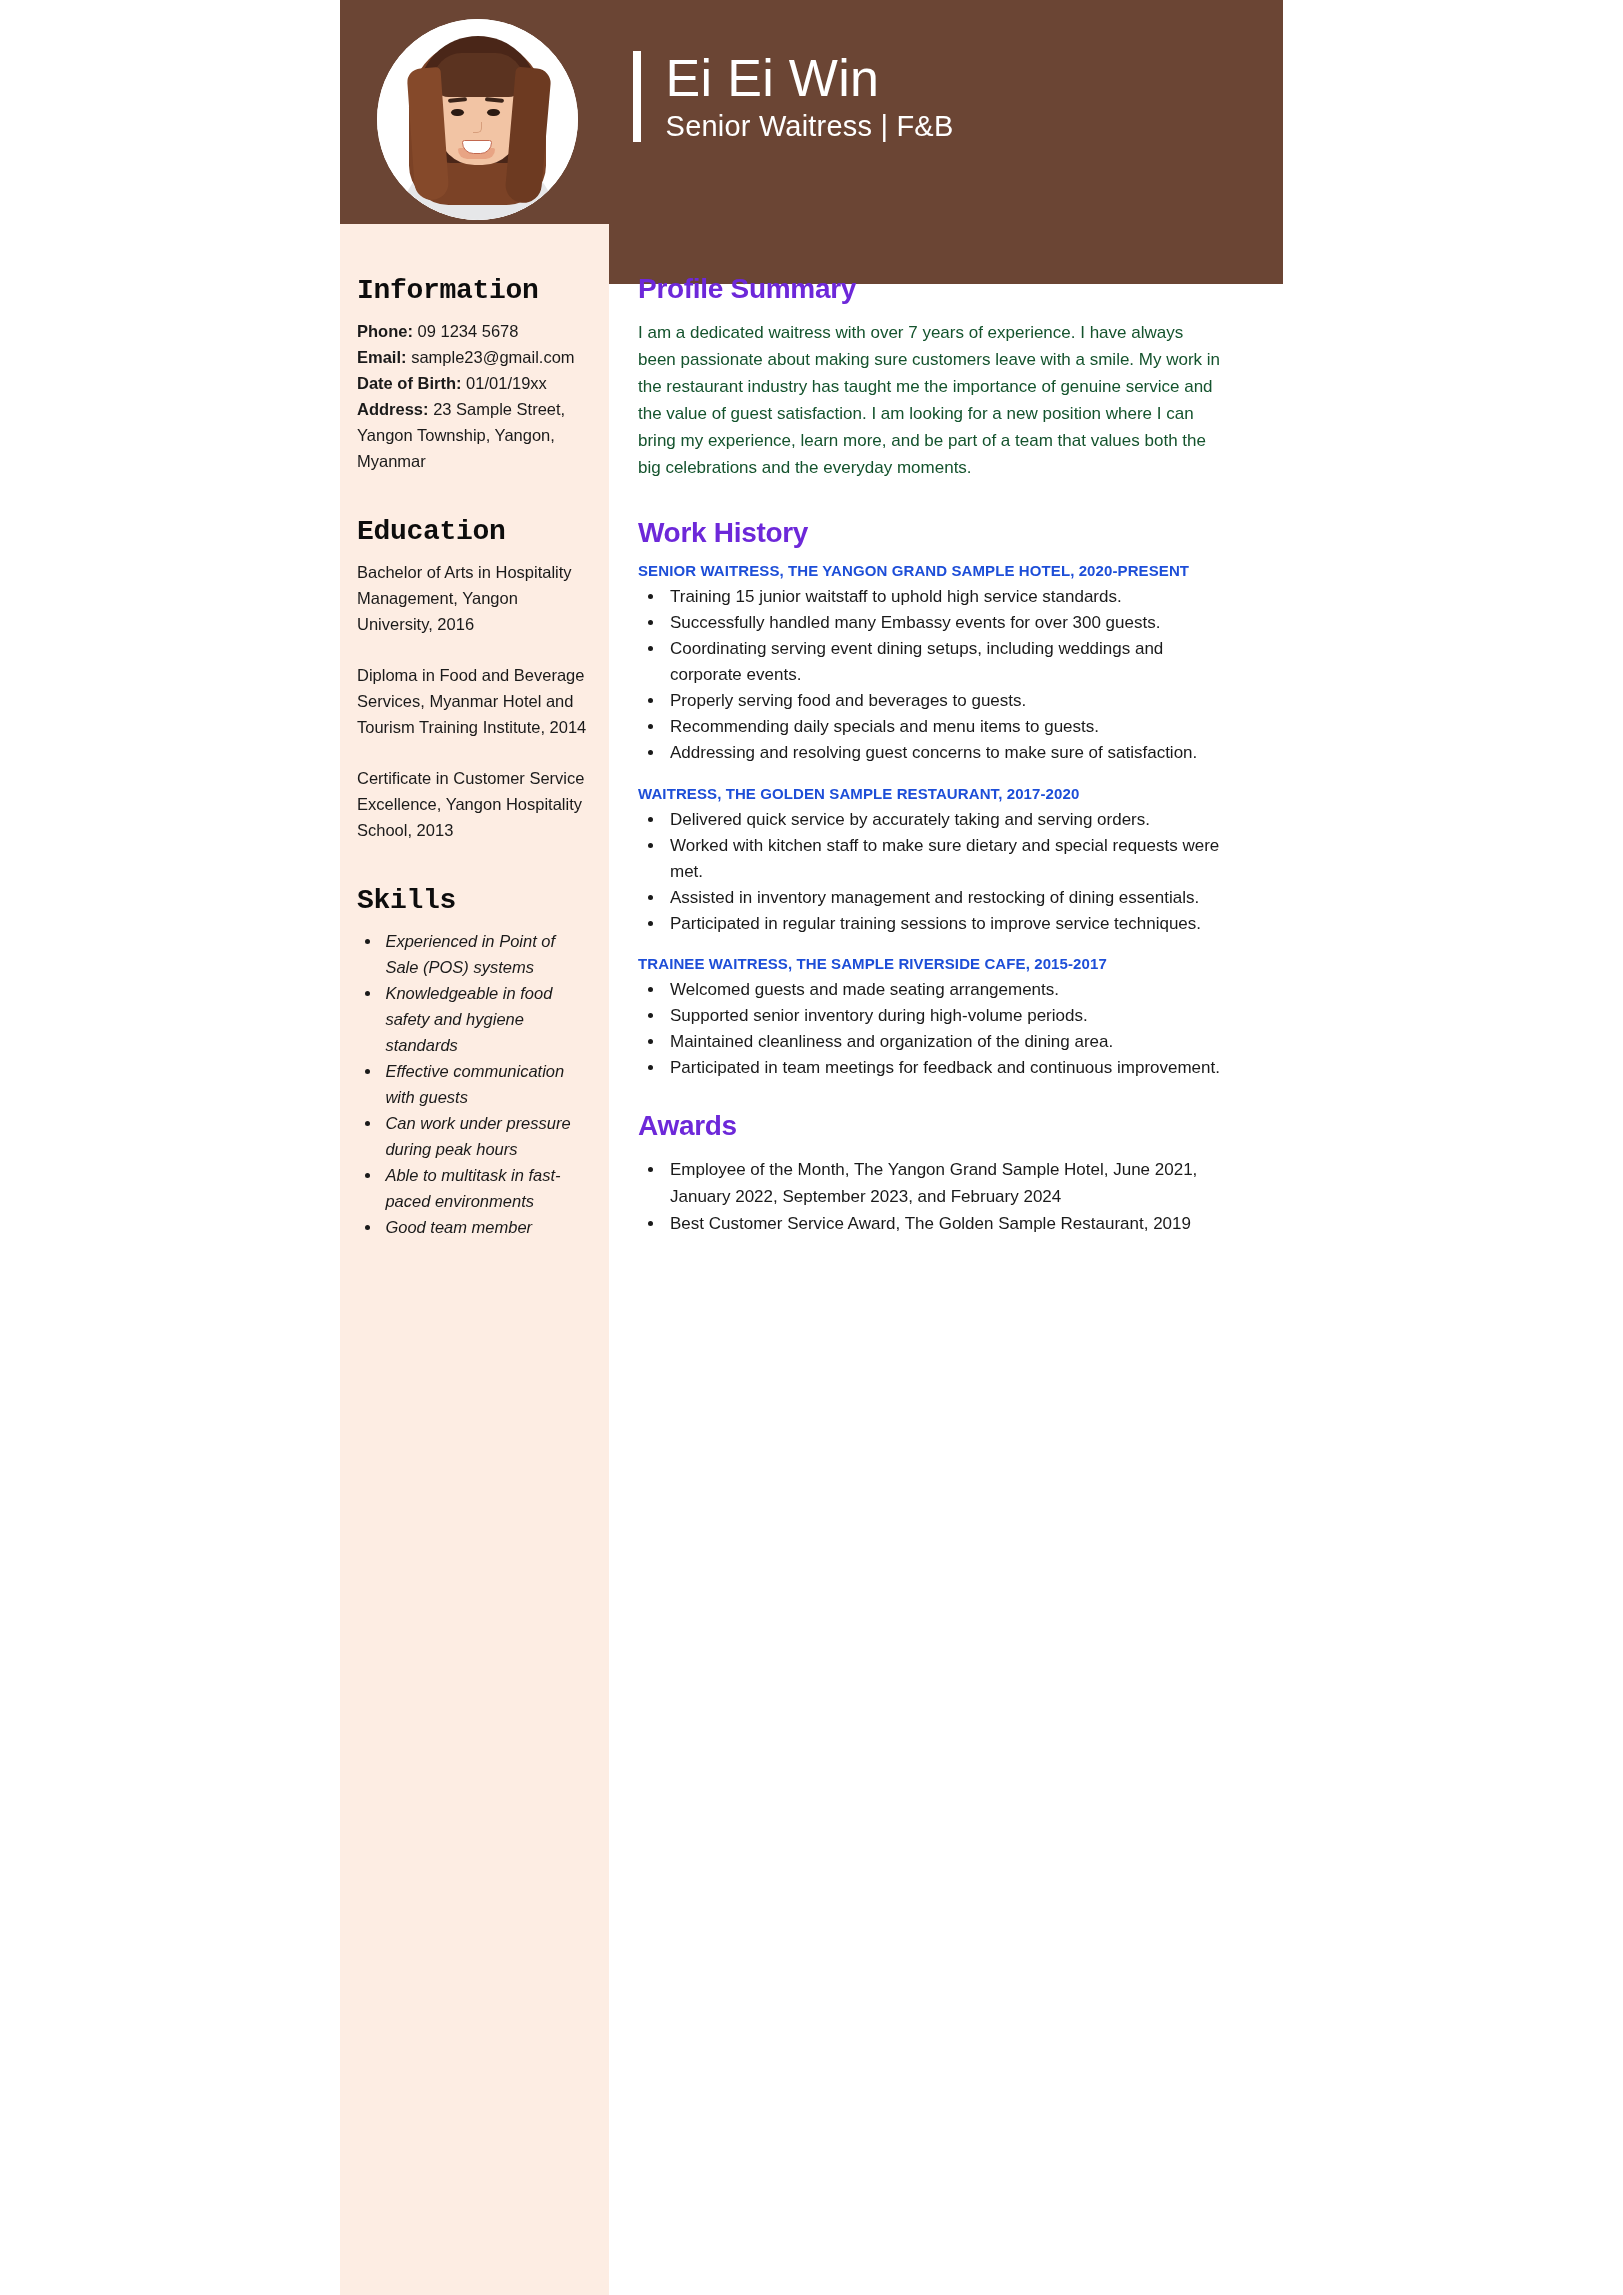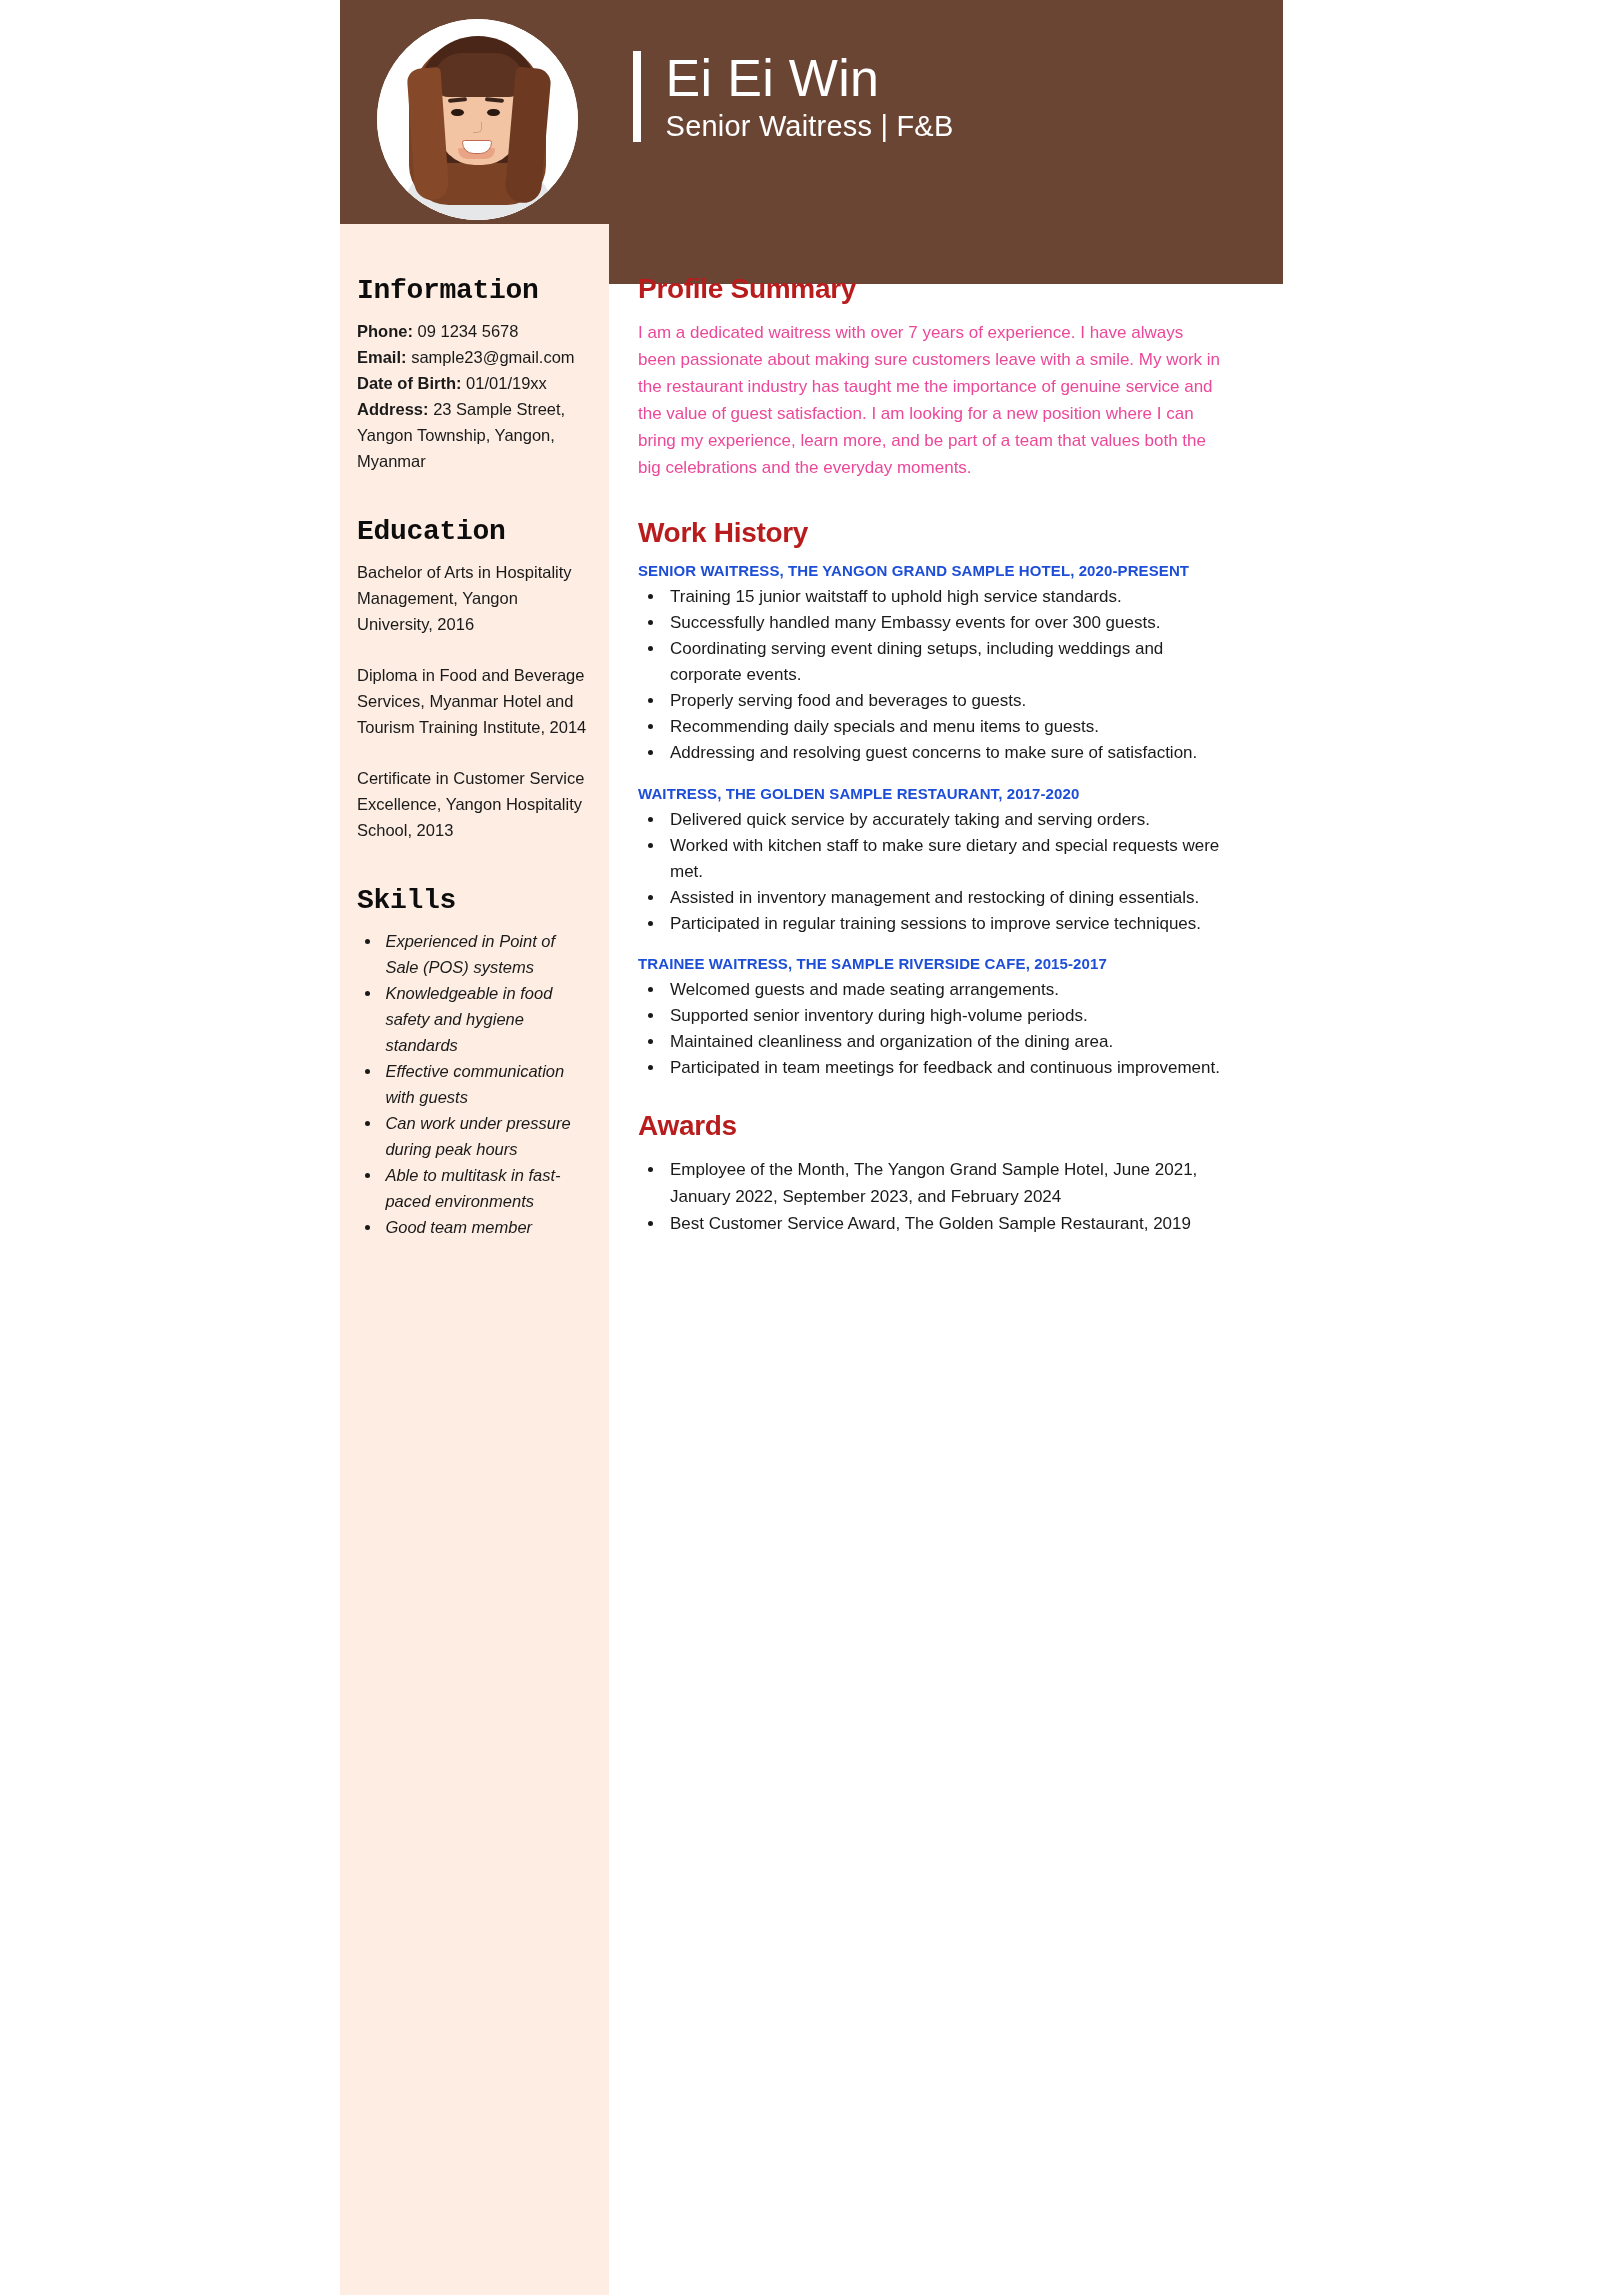--- a/index.html
+++ b/index.html
@@ -276,30 +276,30 @@
     left: 269px;
     top: 224px;
     width: 674px;
     box-sizing: border-box;
     padding: 49px 59px 34px 29px;
   }
   .m-h2 {
     font-size: 28px;
     font-weight: 700;
     margin: 0 0 13.5px 0;
-    color: #b91c1c;
+    color: #6d28d9;
     letter-spacing: -0.3px;
   }
   .m-h2.work { margin-top: 36px; }
   .m-h2.awards { margin-top: 29px; }
 
   .summary {
     font-size: 17px;
     line-height: 27px;
-    color: #ec4899;
+    color: #14532d;
     margin: 0;
   }
 
   .job { margin-bottom: 18.6px; }
   .job:last-child { margin-bottom: 0; }
   .job-title {
     font-size: 15px;
     font-weight: 700;
     color: #1d4ed8;
     margin: 8px 0 5px 0;

